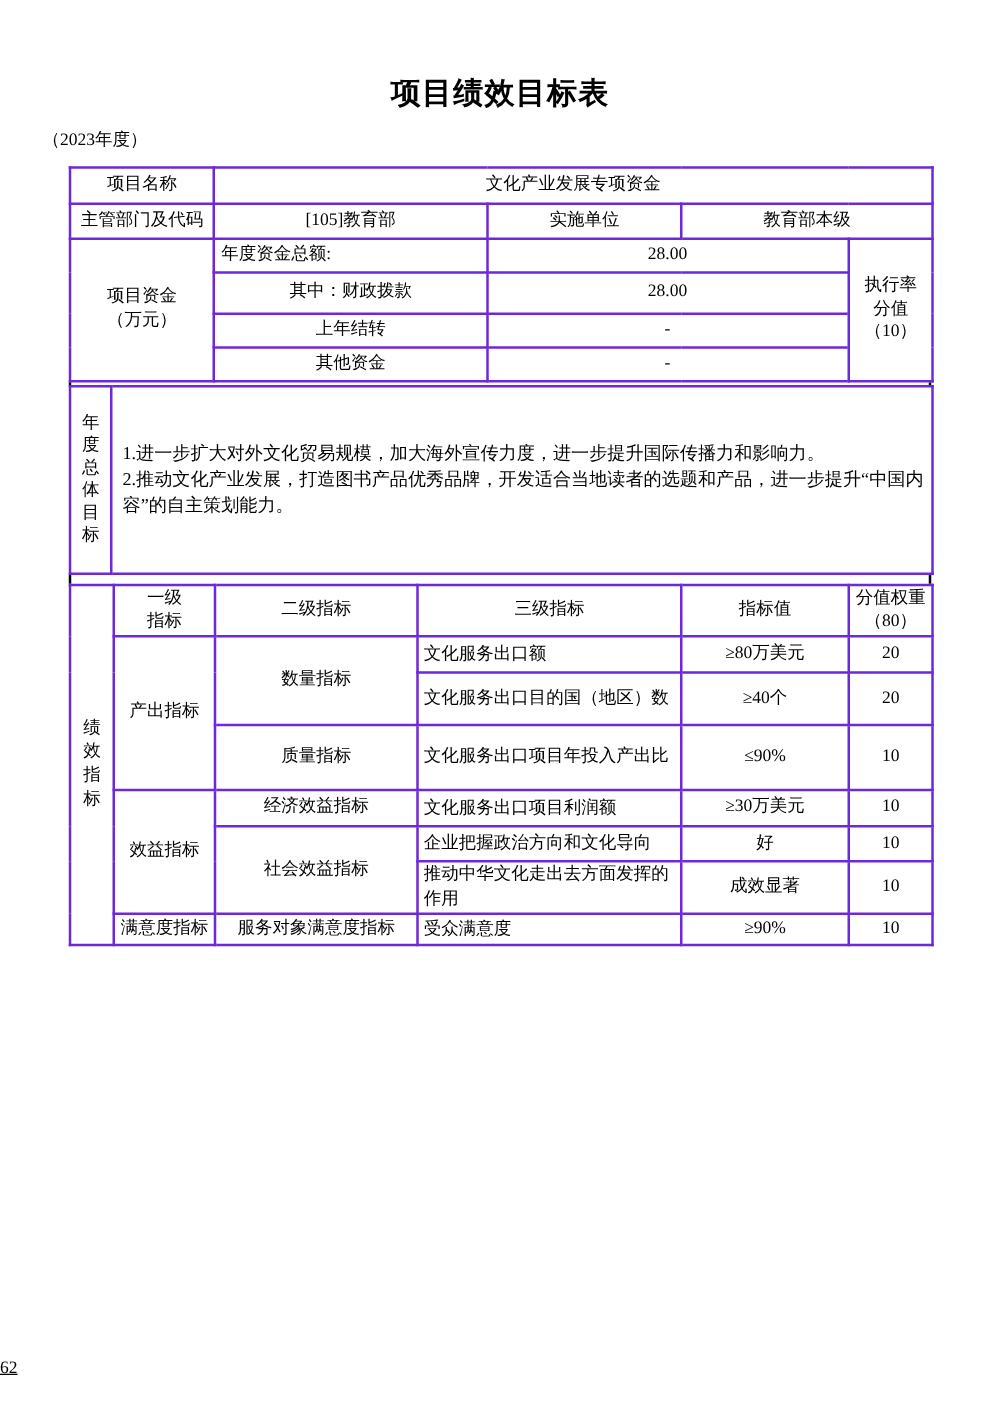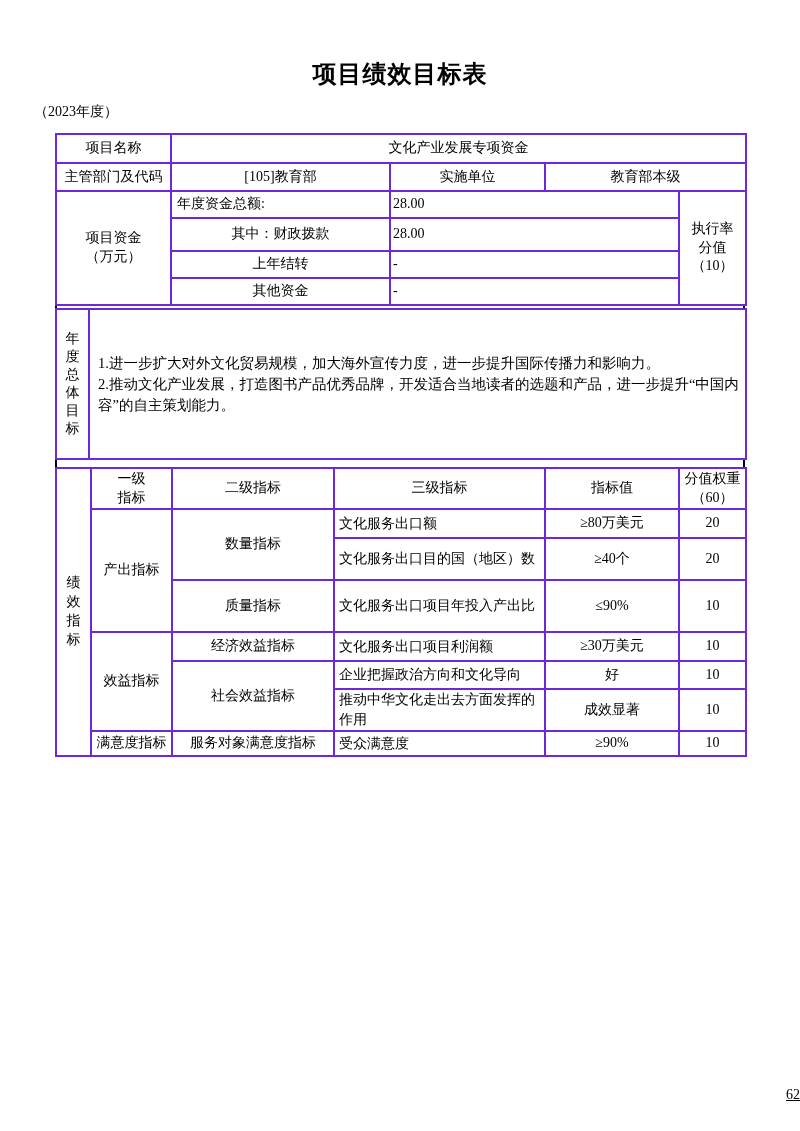--- a/index.html
+++ b/index.html
@@ -47,21 +47,21 @@
     border: 2px solid #6d28d9;
     font-size: 14px;
     text-align: center;
     vertical-align: middle;
     padding: 0 2px;
     overflow: hidden;
     line-height: 1.35;
     font-weight: normal;
   }
   .al { text-align: left; padding-left: 5px; margin-top: 16px; }
-  .ar { text-align: left; padding-right: 3px; }
+  .ar { text-align: center; padding-right: 3px; }
   .vert {
     width: 1em;
     margin: 4px auto;
     word-break: break-all;
     line-height: 1.28;
     text-align: center;
   }
   .goal-cell {
     text-align: left;
     padding: 0 6px 0 8px;
@@ -78,21 +78,21 @@
     height: 7px;
     border-left: 2px solid #000;
     border-right: 2px solid #000;
   }
   .l3cell { text-align: left; padding-left: 4px; line-height: 20px; }
   .page-number {
     position: absolute;
     top: 1087px;
     left: 0;
     width: 100%;
-    text-align: right;
+    text-align: left;
     font-size: 14px;
     text-decoration: underline;
   }
 </style>
 </head>
 <body>
 
 <div class="doc-title">项目绩效目标表</div>
 <div class="doc-subtitle">（2023年度）</div>
 
@@ -183,21 +183,21 @@
       </td>
       <td>
         <div>一级</div>
         <div>指标</div>
       </td>
       <td>二级指标</td>
       <td>三级指标</td>
       <td>指标值</td>
       <td>
         <div>分值权重</div>
-        <div>（60）</div>
+        <div>（80）</div>
       </td>
     </tr>
     <tr style="height:29px">
       <td rowspan="3">产出指标</td>
       <td rowspan="2">数量指标</td>
       <td class="l3cell">文化服务出口额</td>
       <td>≥80万美元</td>
       <td>20</td>
     </tr>
     <tr style="height:42px">

